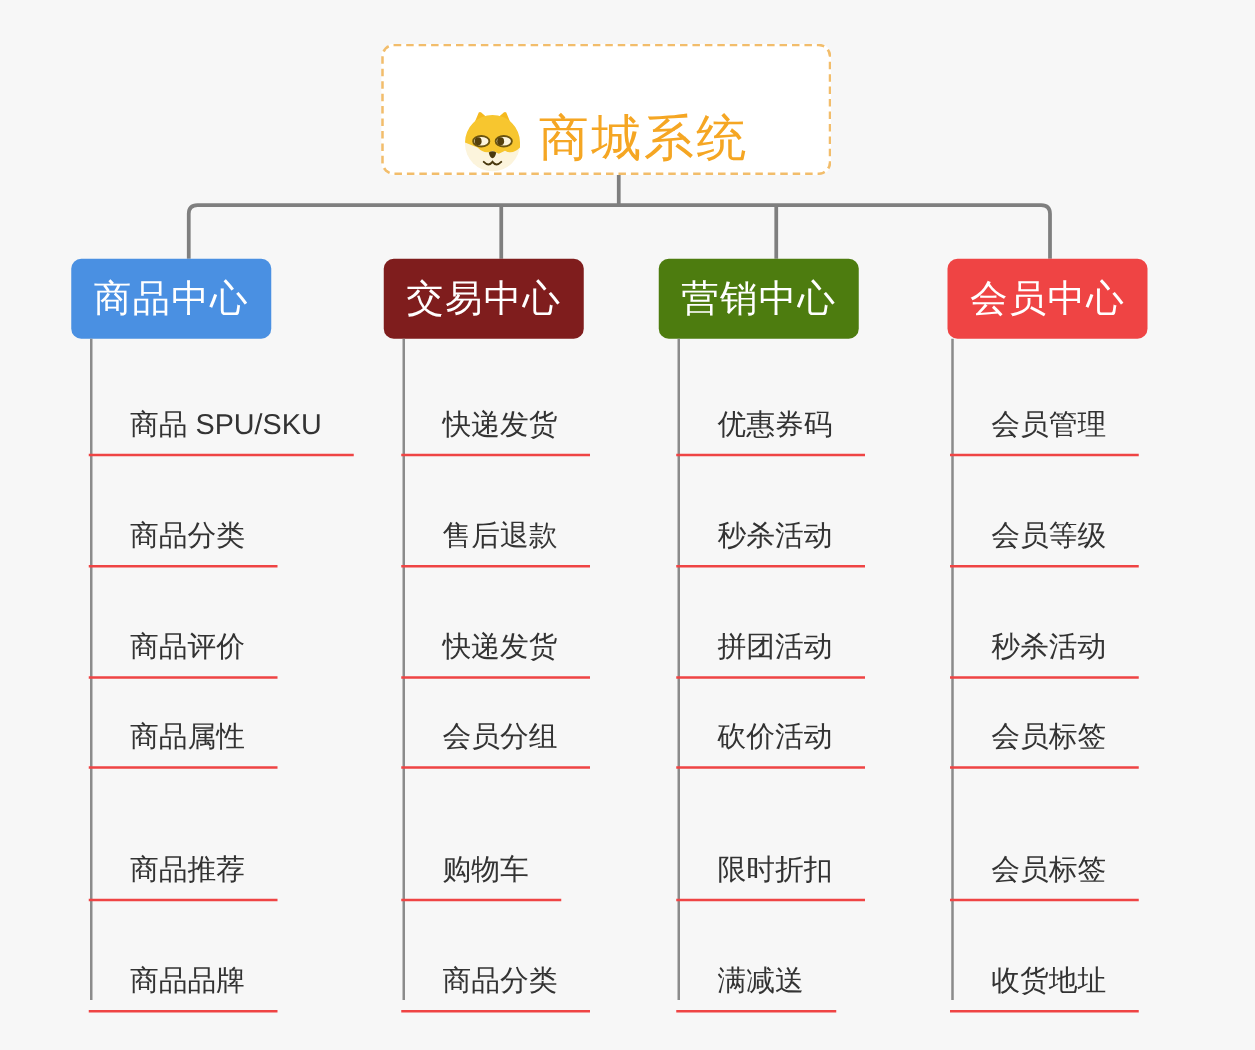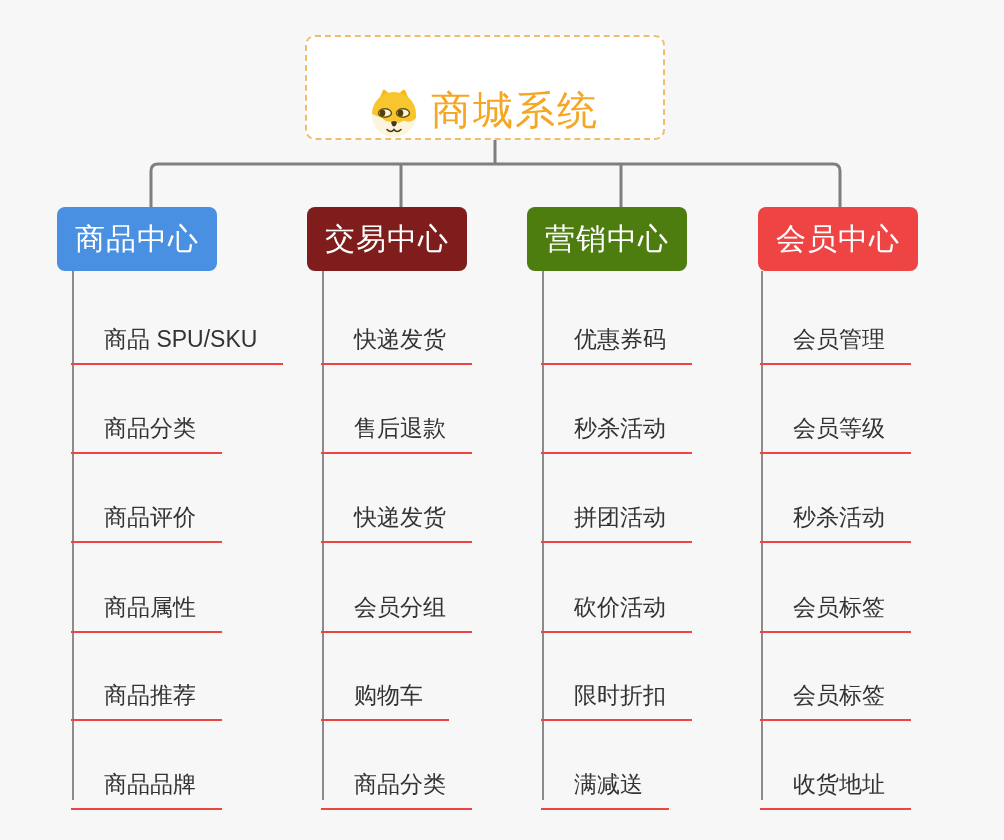--- a/index.html
+++ b/index.html
@@ -33,21 +33,21 @@
     display:flex;align-items:center;justify-content:center;
     font-weight:400;cursor:default;
   }
   .spine{position:absolute;left:-1px;top:64px;width:2px;height:529px;background:#8b8b8b;}
   .leaf{
     position:absolute;left:-2px;transform:translateY(-100%);
     border-bottom:2px solid #ef4444;
     padding:0 26px 8px 33px;
     font-size:23px;color:#333333;white-space:nowrap;margin-top:10px;
   }
-  .r0{top:148px}.r1{top:237px}.r2{top:326px}.r3{top:416px}.r4{top:504px}.r5{top:593px}
+  .r0{top:148px}.r1{top:237px}.r2{top:326px}.r3{top:398px}.r4{top:504px}.r5{top:593px}
 </style>
 </head>
 <body>
 
 <div class="canvas">
 
   <svg class="connectors" width="1004" height="840">
     <g stroke="#7f7f7f" stroke-width="3" fill="none">
       <path d="M495,140 L495,164"></path>
       <path d="M151,207 L151,171 Q151,164 158,164 L833,164 Q840,164 840,171 L840,207"></path>

